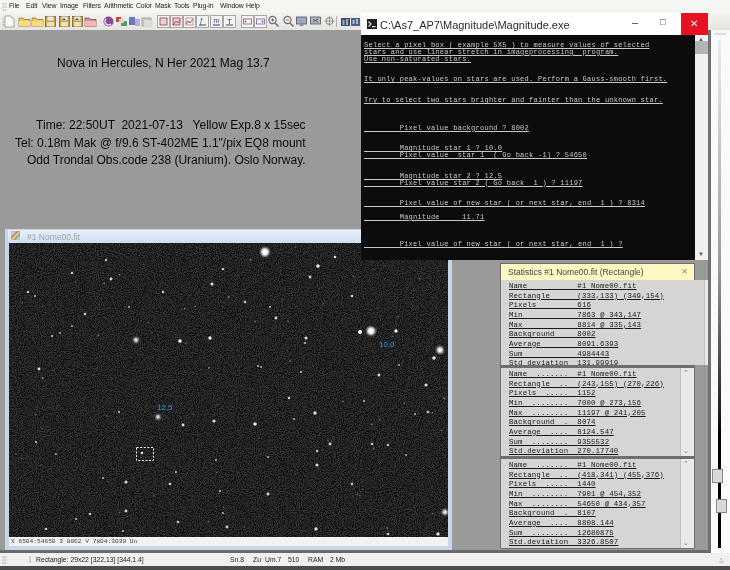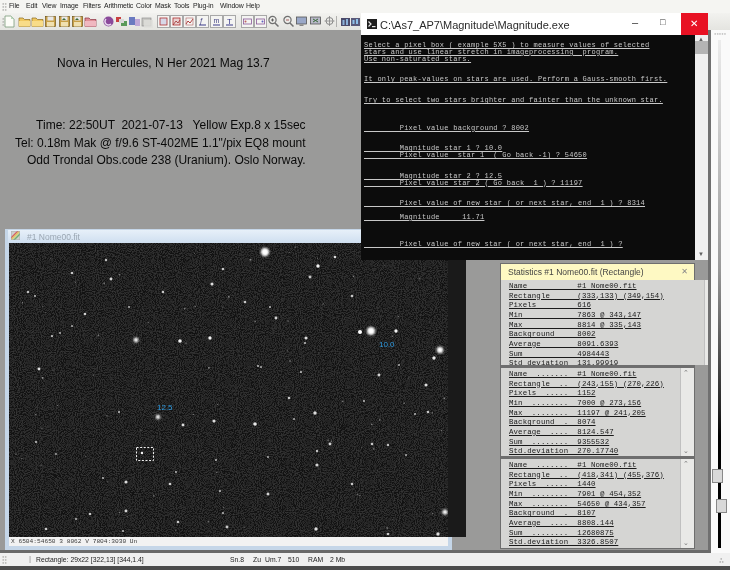--- a/index.html
+++ b/index.html
@@ -17,21 +17,21 @@
 .info{position:absolute;font-size:12px;line-height:17.7px;color:#0a0a0a;white-space:pre;text-align:right;}
 
 #con{left:361px;top:13px;width:347px;height:247px;}
 #contitle{left:0;top:0;width:347px;height:22px;background:#fff;}
 #conbody{left:0;top:22px;width:347px;height:225px;background:#0c0c0c;}
 #context{position:absolute;left:3px;top:7px;font-size:7px;line-height:6.87px;letter-spacing:0.26px;color:#c8c8c8;}
 #conscroll{position:absolute;left:334px;top:0;width:13px;height:225px;background:#f0f0f0;}
 
 #starwin{left:5px;top:229px;width:447px;height:321px;background:#c5d6e8;}
 #startitle{position:absolute;left:3px;top:1px;width:441px;height:13px;background:linear-gradient(#e7f0f9,#cfdff0);font-size:9px;color:#9aa6b2;}
-#starimg{position:absolute;left:4px;top:14px;width:439px;height:294px;background:#1a1a1a;padding-left:18px;}
+#starimg{position:absolute;left:4px;top:14px;width:439px;height:294px;background:#1a1a1a;}
 #starstatus{position:absolute;left:4px;top:308px;width:439px;height:9px;background:#f2f2f2;font-size:6.2px;color:#3a3a3a;font-family:"Liberation Mono",monospace;}
 
 #stats{left:500px;top:263px;width:195px;height:286px;background:#6e6e6e;}
 #statstitle{position:absolute;left:1px;top:1px;width:193px;height:16px;background:#fef9c3;font-size:8.5px;color:#444;}
 .pane{position:absolute;left:1px;width:193px;background:#d5d5d3;overflow:hidden;}
 .pane pre{position:absolute;left:8px;top:2px;font-size:7.4px;line-height:9.65px;letter-spacing:0.12px;color:#1a1a1a;}
 .pscroll{position:absolute;right:0;top:0;width:13px;height:100%;background:#e9e9e7;border-left:1px solid #c0c0c0;}
 .pscroll .ar{position:absolute;left:2px;width:9px;font-size:7px;color:#777;}
 
 #rightpanel{left:711px;top:30px;width:19px;height:523px;background:#fafafa;}

